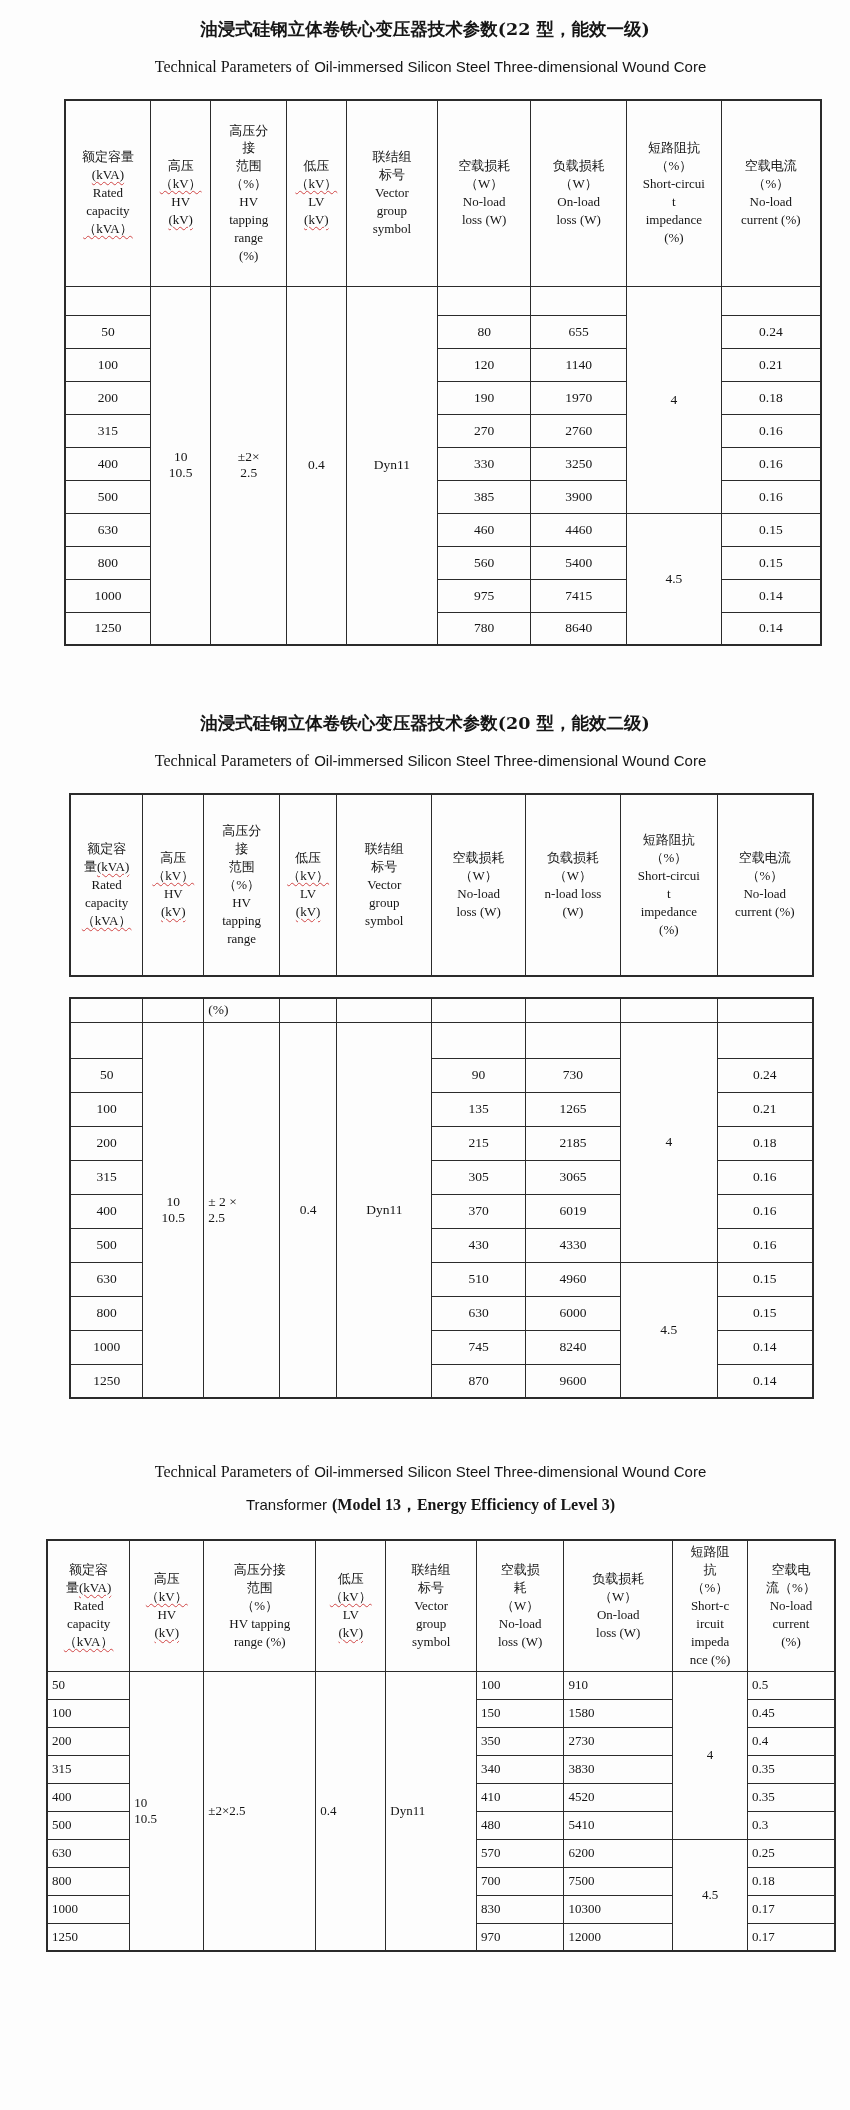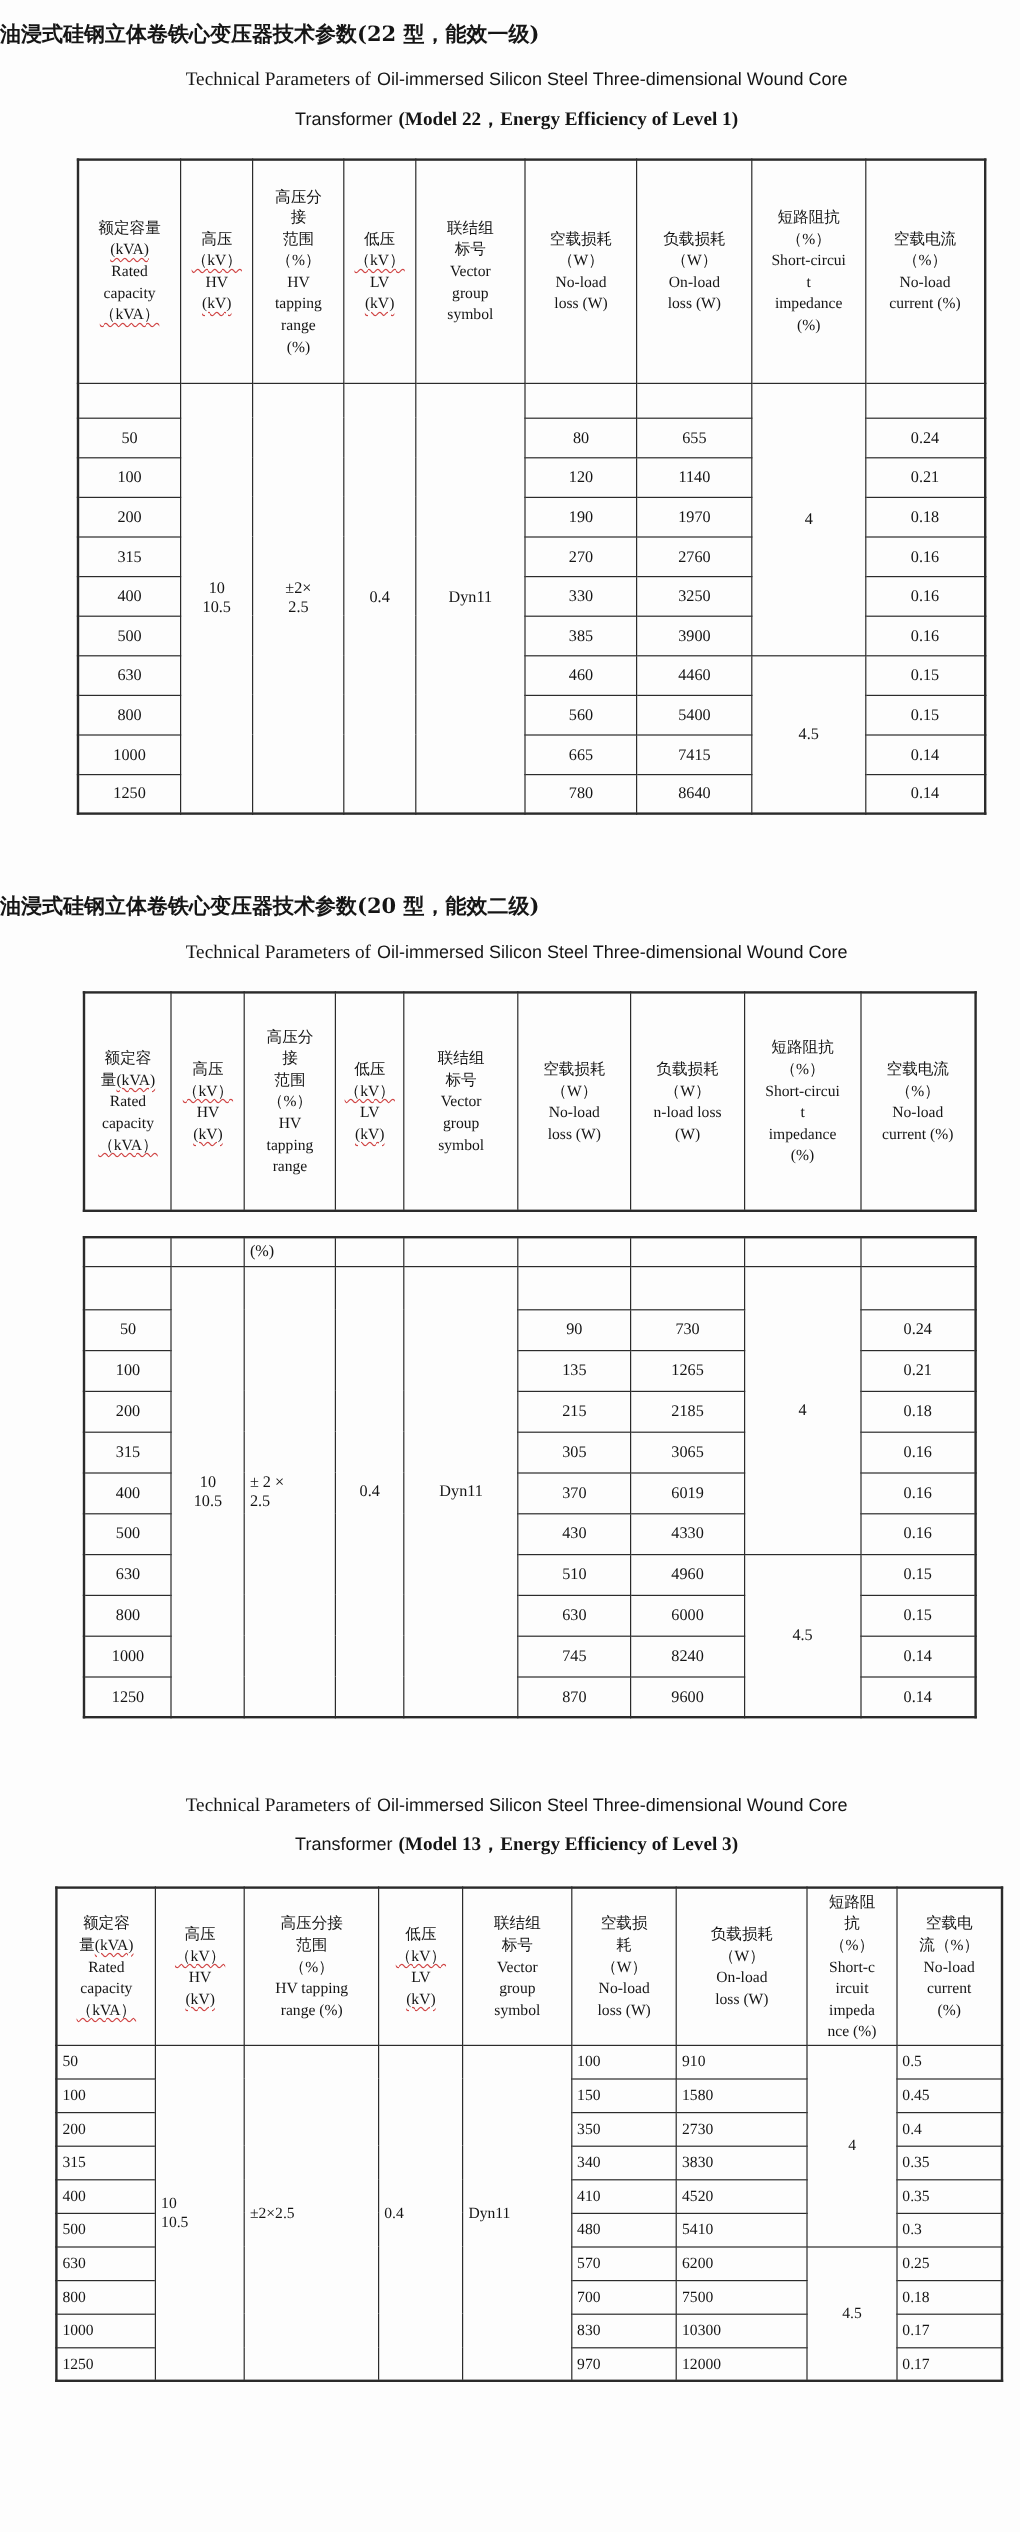--- a/index.html
+++ b/index.html
@@ -1,20 +1,20 @@
 <!DOCTYPE html>
 <html><head>
 <meta charset="utf-8">
 <style>
   html,body{margin:0;padding:0;}
   body{width:850px;height:2110px;background:#fdfdfd;color:#151515;
        font-family:"Liberation Serif","DejaVu Serif",serif;}
   .page{width:850px;height:2110px;overflow:hidden;background:#fdfdfd;}
 
-  .cn-title{font-size:17.5px;font-weight:bold;
+  .cn-title{font-size:17.5px;font-weight:bold;text-align:center;
             font-family:"DejaVu Serif","Liberation Serif",serif;
             margin:0;height:30px;line-height:30px;}
   .caption{margin:0;text-align:center;height:33px;line-height:33px;font-size:16px;padding-left:11px;}
   .serif{font-family:"Liberation Serif","DejaVu Serif",serif;}
   .sans{font-family:"Liberation Sans","DejaVu Sans",sans-serif;font-size:15px;}
   .bold{font-weight:bold;}
   .sp{display:inline-block;width:5px;}
 
   table.tbl{border-collapse:collapse;table-layout:fixed;border:2px solid #2b2b2b;}
   .tbl th,.tbl td{border:1.5px solid #2b2b2b;vertical-align:middle;overflow:hidden;
@@ -55,21 +55,20 @@
   .s3 .caption:first-of-type{margin-top:6px;}
 </style>
 </head>
 <body>
 
 <div class="page">
 
   <section class="s1">
     <h1 class="cn-title">油浸式硅钢立体卷铁心变压器技术参数(22 型，能效一级)</h1>
     <p class="caption"><span class="serif">Technical Parameters of</span><span class="sp"></span><span class="sans">Oil-immersed Silicon Steel Three-dimensional Wound Core</span></p>
-    <p class="caption"><span class="sans">Transformer</span><span class="sp"></span><span class="serif bold">(Model 22，Energy Efficiency of Level 1)</span></p>
     <table class="tbl tbl1">
         <colgroup>
           <col style="width: 11.3%;">
           <col style="width: 8%;">
           <col style="width: 10%;">
           <col style="width: 7.9%;">
           <col style="width: 12.1%;">
           <col style="width: 12.3%;">
           <col style="width: 12.7%;">
           <col style="width: 12.5%;">
@@ -144,21 +143,21 @@
             <td>0.15</td>
           </tr>
           <tr>
             <td>800</td>
             <td>560</td>
             <td>5400</td>
             <td>0.15</td>
           </tr>
           <tr>
             <td>1000</td>
-            <td>665</td>
+            <td>975</td>
             <td>7415</td>
             <td>0.14</td>
           </tr>
           <tr>
             <td>1250</td>
             <td>780</td>
             <td>8640</td>
             <td>0.14</td>
           </tr>
         </tbody>

